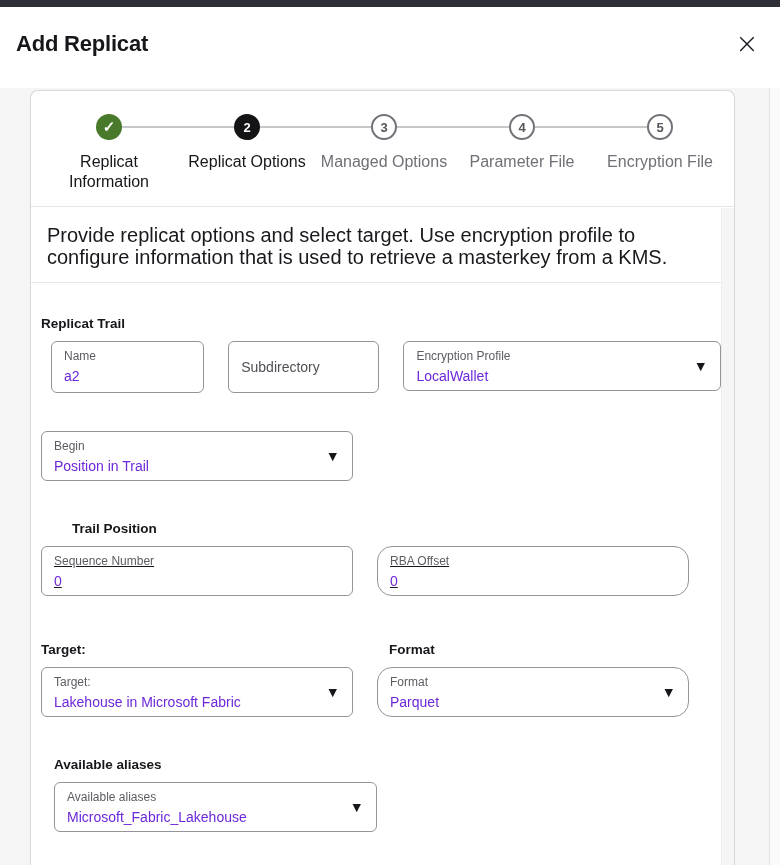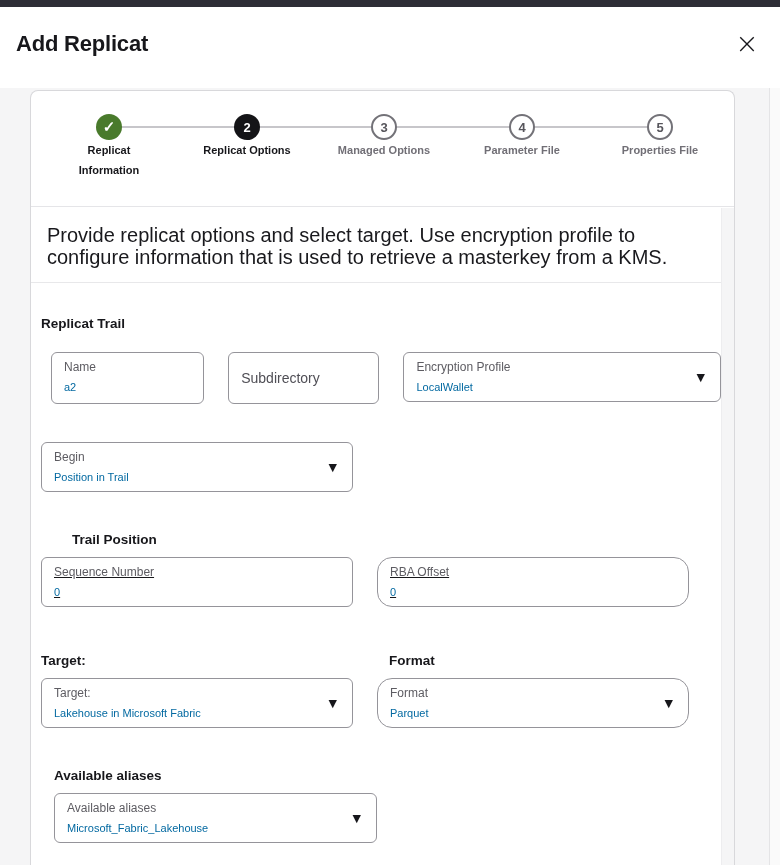--- a/index.html
+++ b/index.html
@@ -41,55 +41,55 @@
   .step-1 { left:8px; }   .step-2 { left:146px; }  .step-3 { left:283px; }
   .step-4 { left:421px; } .step-5 { left:559px; }
   .step-circle {
     position:relative; width:26px; height:26px; margin:23px auto 0 auto; border-radius:50%;
     display:flex; align-items:center; justify-content:center;
     font-size:13px; font-weight:bold; background:#fff;
   }
   .step.complete .step-circle { background:#497a2c; color:#fff; font-size:15px; }
   .step.active   .step-circle { background:#141417; color:#fff; }
   .step.upcoming .step-circle { border:2px solid #737278; color:#56555b; }
-  .step-label { font-size:11px; font-weight:bold; line-height:20px; color:#17171b; white-space:nowrap; }
+  .step-label { margin-top:12px; font-size:16px; font-weight:normal; line-height:20px; color:#17171b; white-space:nowrap; }
   .step.upcoming .step-label { color:#716f76; }
   .step-1 .step-label { white-space:normal; width:96px; margin-left:auto; margin-right:auto; }
 
   
   .scroll-area { position:absolute; top:117px; left:0; right:0; bottom:0; }
   .inner-scrollbar {
     position:absolute; top:0; right:0; bottom:0; width:13px;
     background:#f5f5f6; border-left:1px solid #ededef;
   }
   .content { position:absolute; top:0; left:0; right:13px; bottom:0; overflow:hidden; }
   .description { margin:16px 20px 0 16px; max-width:655px; font-size:20px; line-height:22px; color:#19191d; }
   .divider { margin-top:14px; border-top:1px solid #e8e8ea; height:0; }
 
   .form { padding:0 0 0 10px; }
   .section-h { font-size:13.5px; font-weight:bold; color:#17171b; line-height:16px; }
   .h-trail    { margin-top:33px; }
   .h-pos      { margin-top:40px;margin-left:31px; }
   .h-aliases  { margin-top:40px; margin-left:13px; }
 
   .row { display:flex; }
-  .row-1 { margin-top:20px;padding-left:10px; }
+  .row-1 { margin-top:9px;padding-left:10px; }
   .row-begin { margin-top:38px; }
   .row-pos { margin-top:9px;text-decoration:underline; }
   .row-tf-head { margin-top:46px; }
   .row-tf { margin-top:9px; }
   .row-alias { margin-top:9px; margin-left:13px; }
 
   .field {
     position:relative; background:#fff; border:1px solid #95949a; border-radius:6px;
     height:52px; padding:7px 12px 0 12px; cursor:text;
   }
   .field.dd { height:50px; cursor:pointer; }
   .f-label { font-size:12px; line-height:15px; color:#5d5c62; }
-  .f-value { font-size:11px; line-height:20px; color:#0369a1; margin-top:2px; white-space:nowrap; overflow:hidden; }
+  .f-value { font-size:14px; line-height:20px; color:#6d28d9; margin-top:2px; white-space:nowrap; overflow:hidden; }
   .field.empty { display:flex; align-items:center; padding-top:0; }
   .f-placeholder { font-size:14px; color:#504f56; }
   .dd-arrow {
     position:absolute; right:15px; top:50%; transform:translateY(-50%);
     font-size:11px; color:#17171b; font-family:"DejaVu Sans", sans-serif;
   }
 
   .w-name { width:156px; }
   .w-sub  { width:154px; margin-left:24px; }
   .w-enc  { width:324px; margin-left:24px; }
@@ -136,21 +136,21 @@
           <div class="step-label">Managed Options</div>
         </div>
 
         <div class="step step-4 upcoming">
           <div class="step-circle">4</div>
           <div class="step-label">Parameter File</div>
         </div>
 
         <div class="step step-5 upcoming">
           <div class="step-circle">5</div>
-          <div class="step-label">Properties File</div>
+          <div class="step-label">Encryption File</div>
         </div>
       </div>
 
       <div class="scroll-area">
         <div class="content">
 
           <p class="description">Provide replicat options and select target. Use encryption profile to configure information that is used to retrieve a masterkey from a KMS.</p>
           <div class="divider"></div>
 
           <div class="form">

